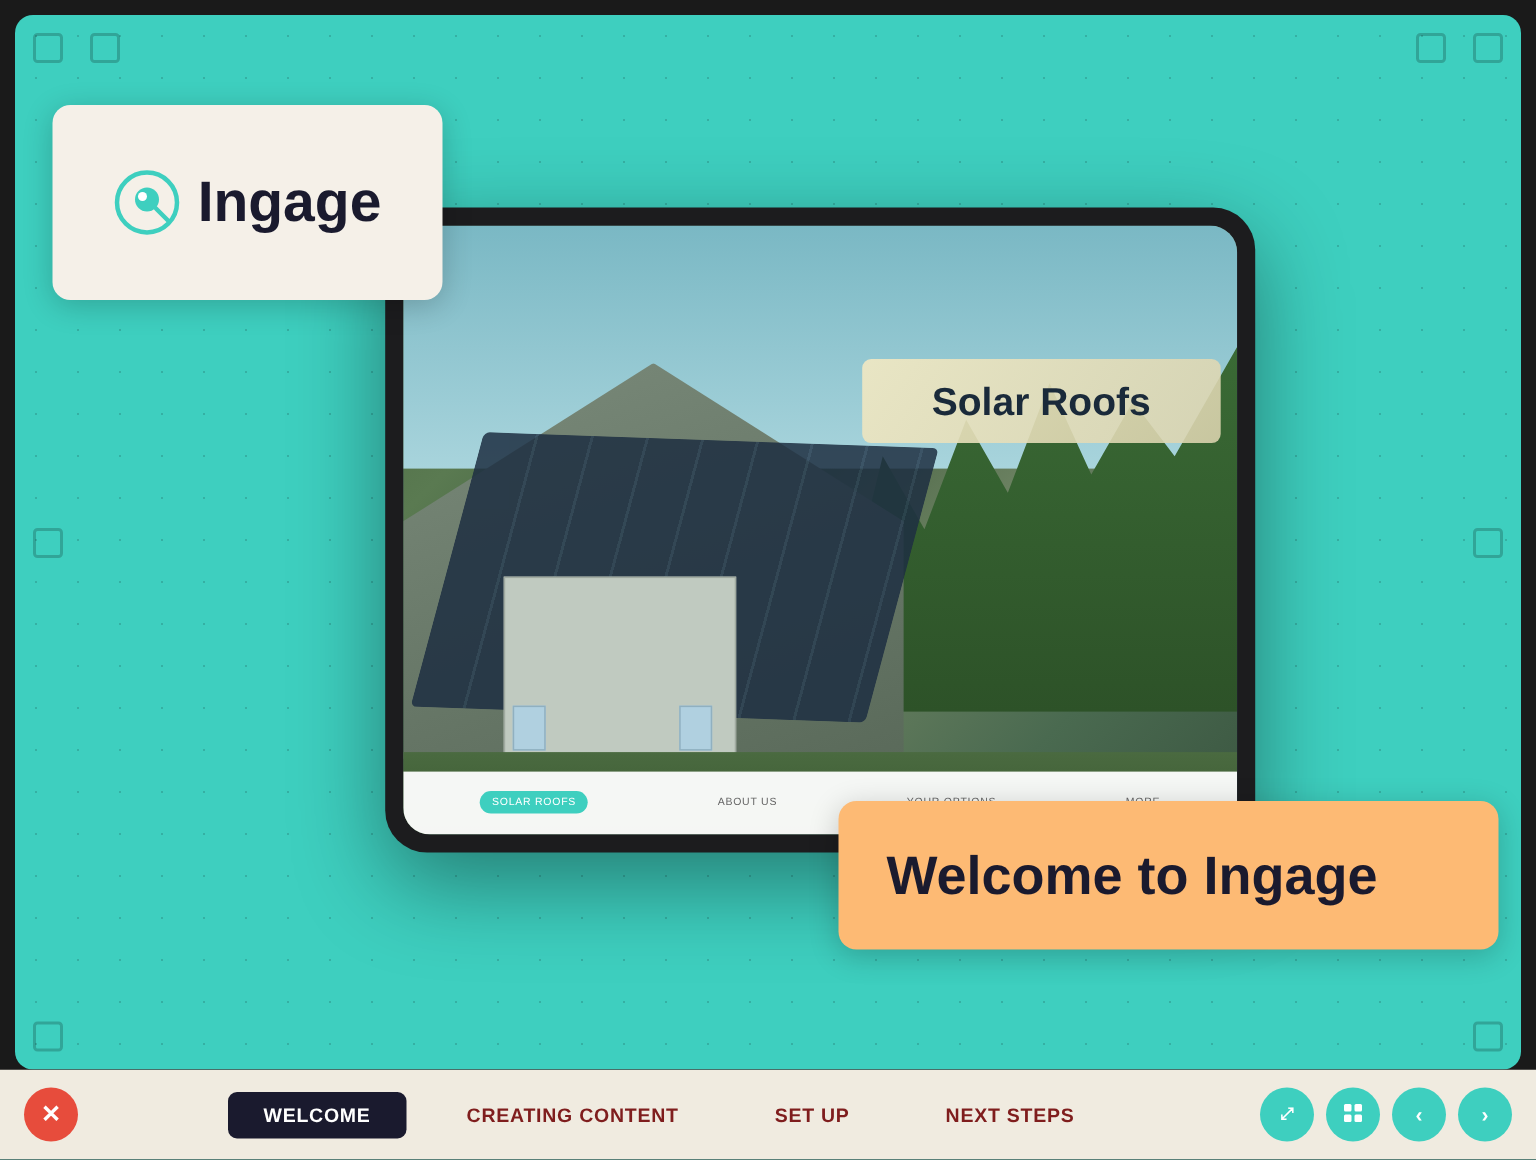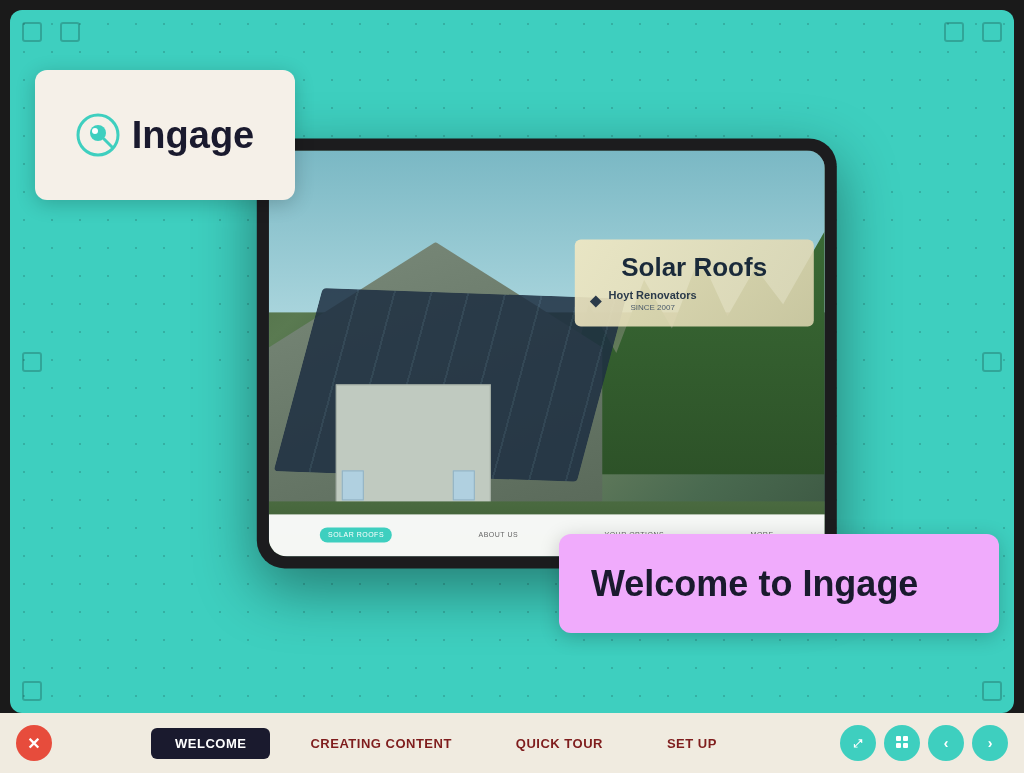--- a/index.html
+++ b/index.html
@@ -186,21 +186,21 @@
       font-weight: 700;
       color: #1a1a2e;
     }
 
     
     .welcome-card {
       position: absolute;
       bottom: 80px;
       right: 15px;
       width: 440px;
-      background: #f0abfc;
+      background: #fdba74;
       border-radius: 12px;
       padding: 28px 32px;
       box-shadow: 0 4px 20px rgba(0,0,0,0.2);
       z-index: 10;
     }
 
     .welcome-text {
       font-size: 36px;
       font-weight: 800;
       color: #1a1a2e;
@@ -336,29 +336,20 @@
 
               <div style="position:absolute;bottom:50px;left:12%;width:28%;height:30%;background:#c0cac0;border:1px solid #a0aaa0;">
                 <div style="position:absolute;bottom:5px;left:5px;width:22px;height:30px;background:#b0d0e0;border:1px solid #90b0c0;"></div>
                 <div style="position:absolute;bottom:5px;right:15px;width:22px;height:30px;background:#b0d0e0;border:1px solid #90b0c0;"></div>
               </div>
 
               <div style="position:absolute;bottom:0;left:0;right:0;height:55px;background:linear-gradient(180deg,#4a6a40 0%,#3a5a30 100%)"></div>
 
               <div style="position:absolute;top:22%;right:2%;width:43%;padding:14px;background:linear-gradient(135deg,rgba(240,232,195,0.92),rgba(220,212,175,0.88));border-radius:6px;">
                 <div class="solar-roofs-title">Solar Roofs</div>
-                <div class="hoyt-brand">
-                  <svg width="14" height="14" viewBox="0 0 14 14">
-                    <polygon points="7,1 13,7 7,13 1,7" fill="#2a3a4a"></polygon>
-                  </svg>
-                  <div>
-                    <div class="hoyt-text">Hoyt Renovators</div>
-                    <div class="hoyt-since">SINCE 2007</div>
-                  </div>
-                </div>
               </div>
 
               <div class="tablet-nav">
                 <span class="tablet-nav-item active">SOLAR ROOFS</span>
                 <span class="tablet-nav-item">ABOUT US</span>
                 <span class="tablet-nav-item">YOUR OPTIONS</span>
                 <span class="tablet-nav-item">MORE</span>
               </div>
             </div>
           </div>
@@ -378,24 +369,24 @@
     </div>
 
     <div class="nav-tabs">
       <div class="nav-tab active">
         <span>WELCOME</span>
       </div>
       <div class="nav-tab">
         <span>CREATING CONTENT</span>
       </div>
       <div class="nav-tab">
-        <span>QUICK TOUR</span>
+        <span>SET UP</span>
       </div>
       <div class="nav-tab">
-        <span>SET UP</span>
+        <span>NEXT STEPS</span>
       </div>
     </div>
 
     <div class="nav-controls">
       <div class="nav-btn shrink-icon">
         <span style="font-size:11px;">⤢</span>
       </div>
       <div class="nav-btn">
         <span>
           <svg width="14" height="14" viewBox="0 0 14 14" fill="white">

